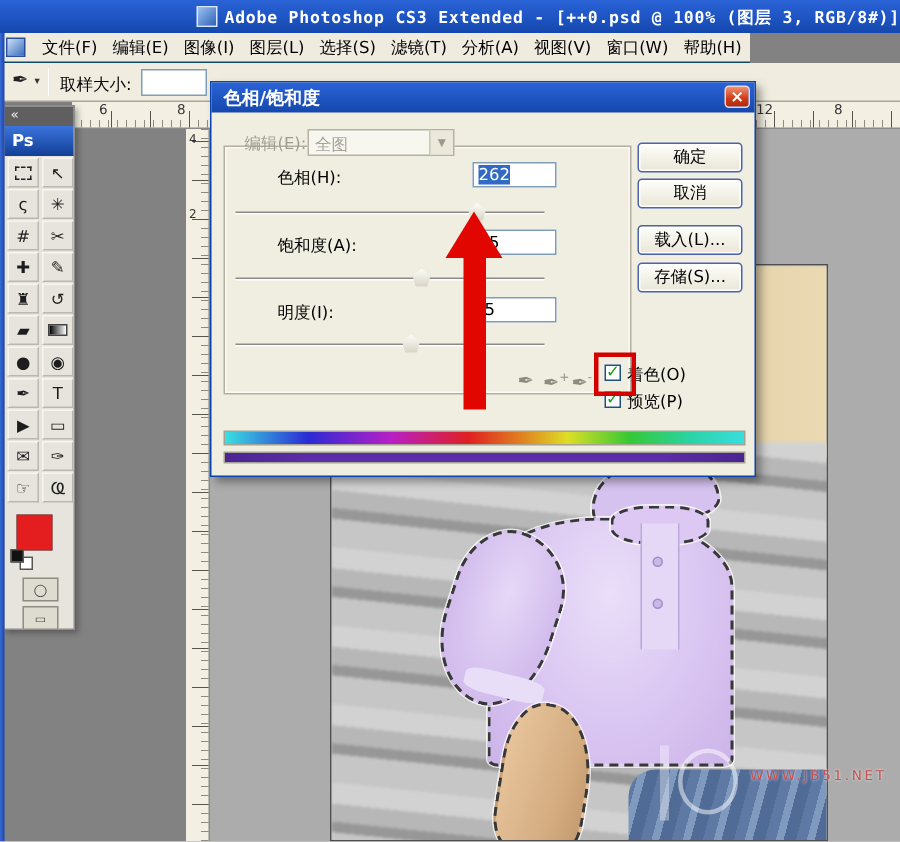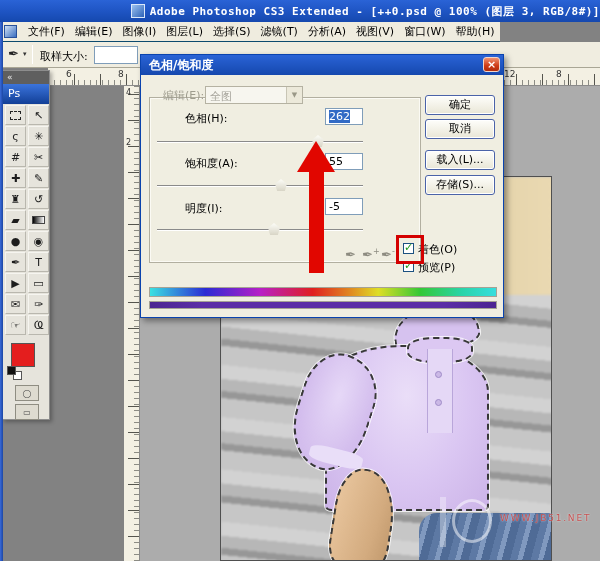--- a/index.html
+++ b/index.html
@@ -95,21 +95,21 @@
     letter-spacing:1px; text-shadow:1px 1px 0 rgba(255,255,255,0.55); z-index:16; white-space:nowrap; }
   .wm-url { position:absolute; left:500px; top:513px; font-size:9px; font-weight:normal; color:#c65050;
     letter-spacing:1.8px; text-shadow:0 0 2px rgba(255,255,255,0.8); z-index:16; white-space:nowrap; }
 
   
   .toolbox { position:absolute; left:2px; top:70px; width:48px; height:350px; z-index:40;
     background:#e6e4dc; border:1px solid #8d8d8d; box-shadow:2px 2px 4px rgba(0,0,0,0.3); }
   .tb-collapse { position:absolute; left:0; top:0; width:46px; height:13px; background:#5f5f5f;
     color:#eee; font-size:9px; line-height:12px; padding-left:4px; }
   .tb-ps { position:absolute; left:0; top:13px; width:46px; height:20px;
-    background:linear-gradient(180deg,#3b74dc,#123f96); color:#fff; font-weight:normal; font-size:11px;
+    background:linear-gradient(180deg,#3b74dc,#123f96); color:#fff; font-weight:bold; font-size:11px;
     line-height:20px; padding-left:5px; }
   .tool { position:absolute; width:21px; height:20px; display:flex; align-items:center; justify-content:center;
     font-size:11px; color:#1d1d1d; background:#e6e4dc; border:1px solid #f6f5f0; border-right-color:#b9b7ae; border-bottom-color:#b9b7ae; }
   .marq { width:11px; height:9px; border:1px dashed #222; }
   .gradspan { width:13px; height:8px; border:1px solid #444; background:linear-gradient(90deg,#000,#fff); }
   .fg-swatch { position:absolute; left:8px; top:272px; width:24px; height:24px; background:#e41e1e; border:1px solid #555; }
   .mini-w { position:absolute; left:10px; top:300px; width:9px; height:9px; background:#fff; border:1px solid #555; }
   .mini-b { position:absolute; left:4px; top:295px; width:9px; height:9px; background:#111; border:1px solid #555; }
   .tb-btn { position:absolute; left:12px; width:24px; height:16px; background:#dedbd0; border:1px solid #8f8d82;
     display:flex; align-items:center; justify-content:center; font-size:8px; color:#444; }
@@ -125,21 +125,21 @@
     color:#fff; font-weight:bold; font-size:11px; line-height:13px; text-align:center; cursor:pointer; }
   .frame { position:absolute; left:8px; top:42px; width:272px; height:166px;
     border:1px solid #b2afa0; box-shadow:inset 0 0 0 1px #fbfaf4; }
   .dlg-lbl { position:absolute; font-size:11px; color:#000; white-space:nowrap; }
   .dlg-lbl.disabled { color:#9e9c8e; }
   .combo { position:absolute; left:64px; top:31px; width:98px; height:18px; background:#f7f6ef;
     border:1px solid #b5b2a2; }
   .combo .txt { position:absolute; left:4px; top:2px; font-size:11px; color:#a6a49b; }
   .combo .arrow-box { position:absolute; right:0; top:0; width:16px; height:16px; background:#ece9da;
     border-left:1px solid #c8c5b5; color:#9a9888; font-size:7px; text-align:center; line-height:16px; }
-  .valbox { position:absolute; left:184px; width:38px; height:17px; background:#fff; border:1px solid #7f9db9;
+  .valbox { position:absolute; left:174px; width:56px; height:17px; background:#fff; border:1px solid #7f9db9;
     font-size:11px; line-height:15px; padding-left:3px; }
   .valbox .sel { background:#316ac5; color:#fff; }
   .track { position:absolute; left:16px; width:206px; height:0; border-top:1px solid #8a8a8a; border-bottom:1px solid #fff; }
   .thumb { position:absolute; width:12px; height:12px; background:linear-gradient(180deg,#fdfdf8,#d8d5c6);
     clip-path:polygon(50% 0,100% 40%,82% 100%,18% 100%,0 40%); filter:drop-shadow(0 0 1px #555); }
   .xp-btn { position:absolute; left:284px; width:70px; height:20px; border:1px solid #4b63a8; border-radius:3px;
     background:linear-gradient(180deg,#fefefb,#e9e6d6); font-size:11px; text-align:center; line-height:18px;
     box-shadow:inset 0 0 0 1px #fff; cursor:pointer; }
   .dropper { position:absolute; top:192px; font-size:13px; color:#8d8b80; }
   .dropper sup { font-size:8px; }

